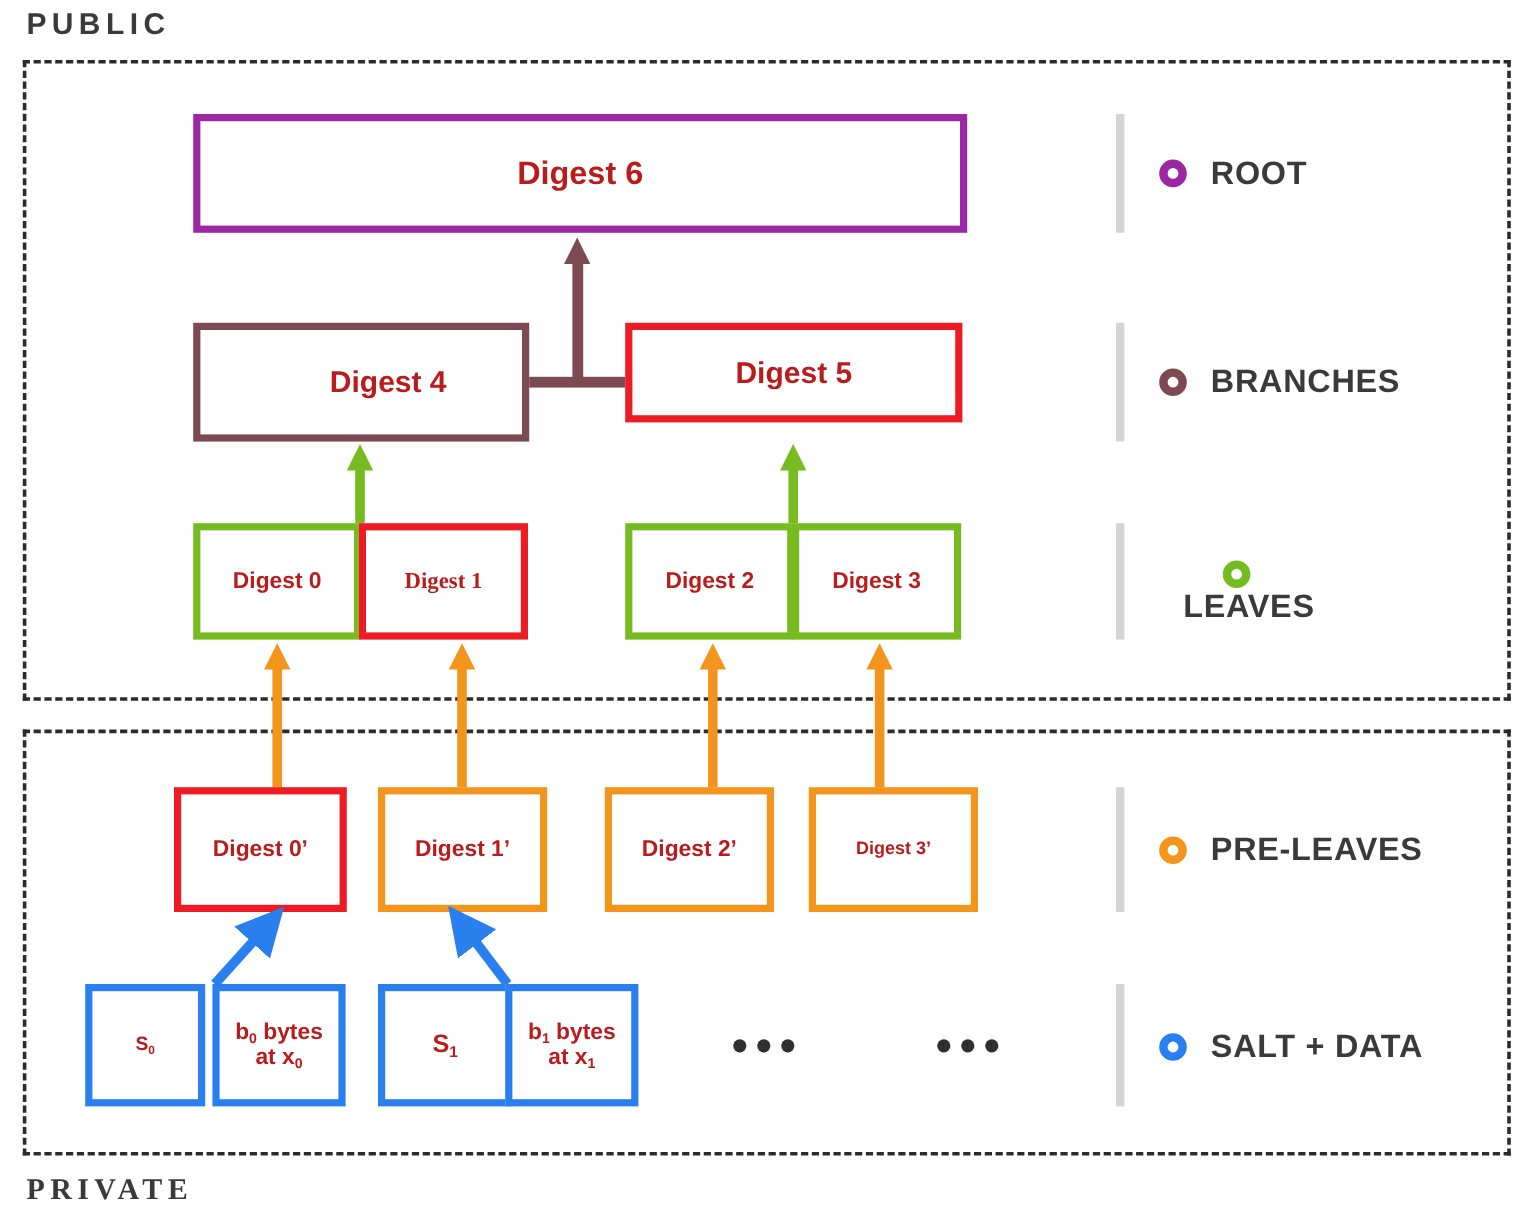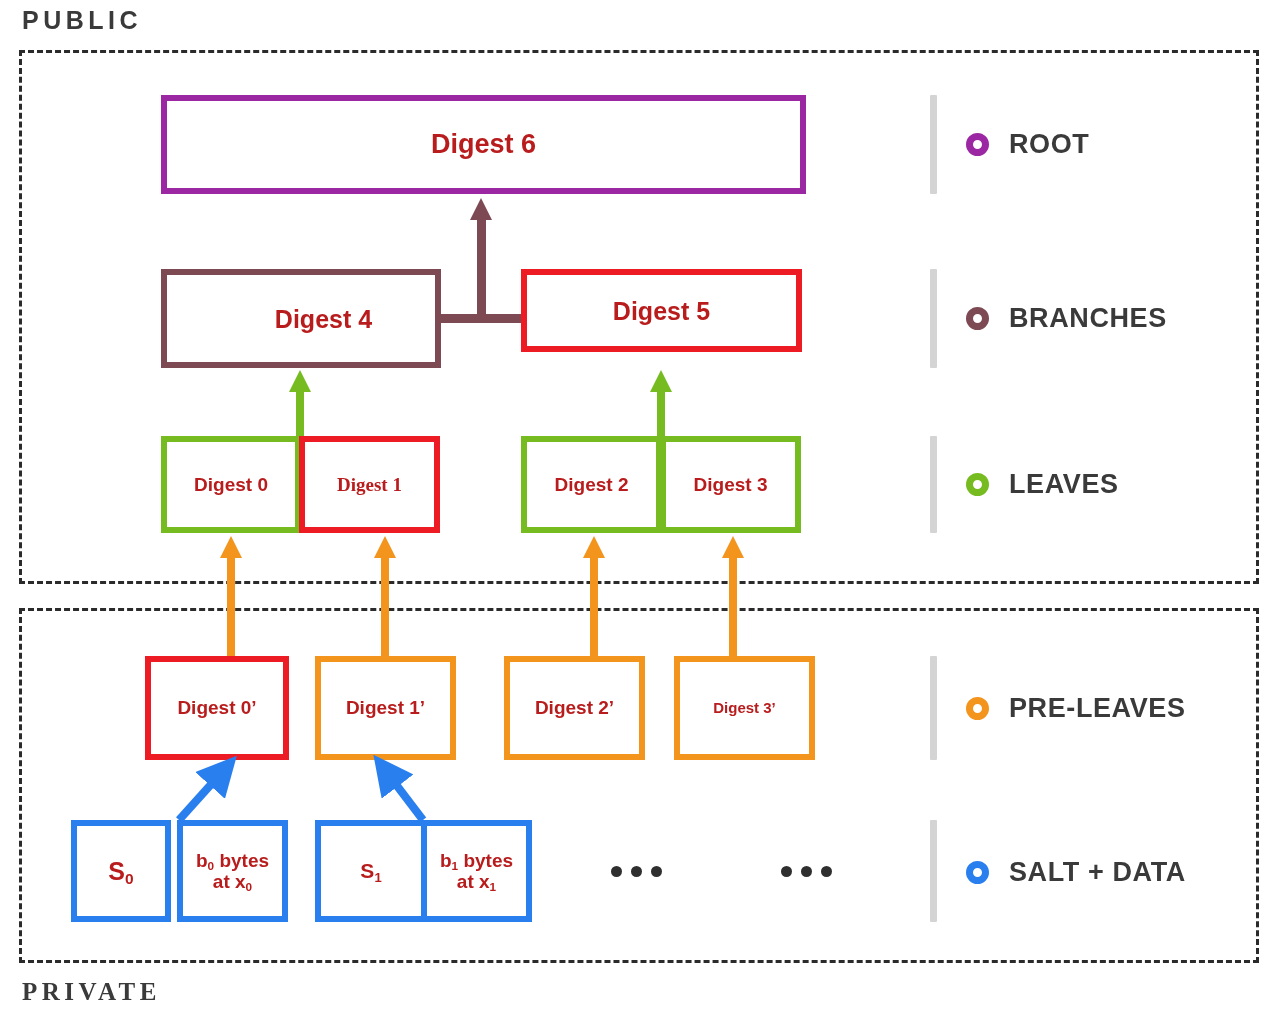--- a/index.html
+++ b/index.html
@@ -210,21 +210,21 @@
     <defs>
       <marker id="bluehead" markerWidth="5" markerHeight="5" refX="2.6" refY="2.5" orient="auto">
         <path d="M0,0 L5,2.5 L0,5 z" fill="#2a7fef"></path>
       </marker>
     </defs>
     <line x1="179" y1="70" x2="224" y2="20" stroke="#2a7fef" stroke-width="8" marker-end="url(#bluehead)"></line>
     <line x1="423" y1="70" x2="385" y2="20" stroke="#2a7fef" stroke-width="8" marker-end="url(#bluehead)"></line>
   </svg>
 
   <div class="node" id="node-salt-0" style="left:71px; top:820px; width:100px; height:102px;
-              border:6px solid #2a7fef; font-size:25px;">
+              border:6px solid #2a7fef; font-size:16px;">
     <span class="node-label">
       <span>S</span><sub>0</sub>
     </span>
   </div>
   <div class="node" id="node-data-0" style="left:177px; top:820px; width:111px; height:102px;
               border:6px solid #2a7fef; font-size:19px;">
     <span class="node-label">
       <span>b</span><sub>0</sub><span> bytes</span><br>
       <span>at x</span><sub>0</sub>
     </span>
@@ -261,21 +261,21 @@
     <span class="legend-text">ROOT</span>
   </div>
 
   <div class="legend-bar" style="left:930px; top:269px; height:99px;"></div>
   <div class="legend-row" style="left:966px; top:301px;">
     <span class="legend-ring" style="border:7px solid #7d4a54;"></span>
     <span class="legend-text">BRANCHES</span>
   </div>
 
   <div class="legend-bar" style="left:930px; top:436px; height:97px;"></div>
-  <div class="legend-row" style="left:966px; top:467px;">
+  <div class="legend-row" style="left:966px; top:467px;flex-direction:column;">
     <span class="legend-ring" style="border:7px solid #76bc21;"></span>
     <span class="legend-text">LEAVES</span>
   </div>
 
   <div class="legend-bar" style="left:930px; top:656px; height:104px;"></div>
   <div class="legend-row" style="left:966px; top:691px;">
     <span class="legend-ring" style="border:7px solid #f3941d;"></span>
     <span class="legend-text">PRE-LEAVES</span>
   </div>
 

